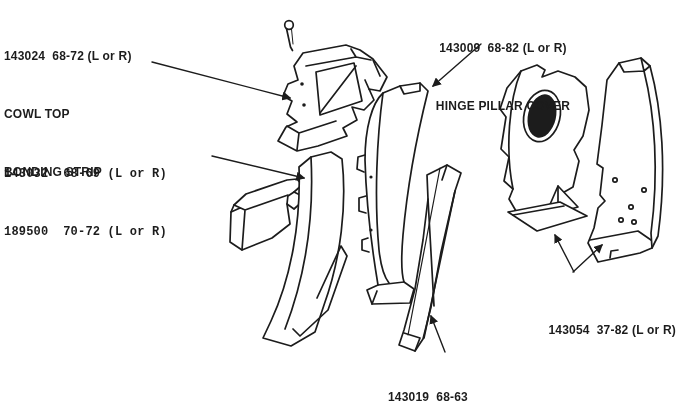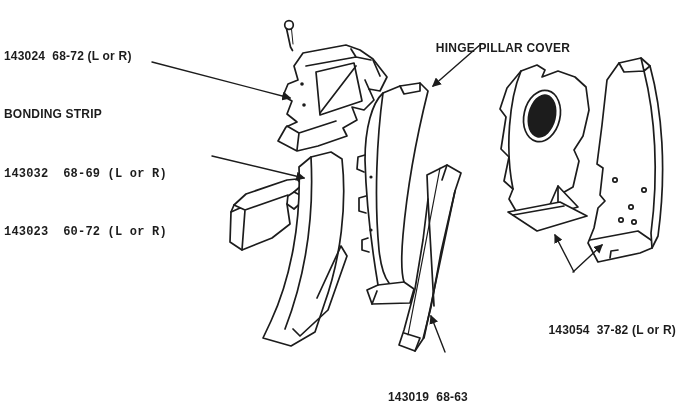--- a/index.html
+++ b/index.html
@@ -104,30 +104,32 @@
       <path d="M481,44 L433,86" marker-end="url(#arrow)"></path>
       <path d="M212,156 L304,178" marker-end="url(#arrow)"></path>
       <path d="M445,352 L431,316" marker-end="url(#arrow)"></path>
       <path d="M574,272 L555,235" marker-end="url(#arrow)"></path>
       <path d="M573,272 L602,245" marker-end="url(#arrow)"></path>
     </g>
   </svg>
 
   <div class="label" style="left:4px;top:9px;">
     <span class="ln">143024  68-72 (L or R)</span>
+    <span class="ln">COWL TOP</span>
     <span class="ln">BONDING STRIP</span>
   </div>
 
   <div class="label al-center cx" style="left:503px;top:1px;">
+    <span class="ln">143009  68-82 (L or R)</span>
     <span class="ln">HINGE PILLAR COVER</span>
   </div>
 
   <div class="label" style="left:4px;top:127px;font-family:Liberation Mono, monospace;">
     <span class="ln">143032  68-69 (L or R)</span>
-    <span class="ln">143023  60-72 (L or R)</span>
+    <span class="ln">189500  70-72 (L or R)</span>
   </div>
 
   <div class="label al-right" style="right:4px;top:283px;">
     <span class="ln">143054  37-82 (L or R)</span>
     
   </div>
 
   <div class="label al-center cx" style="left:428px;top:350px;">
     <span class="ln">143019  68-63</span>
     

